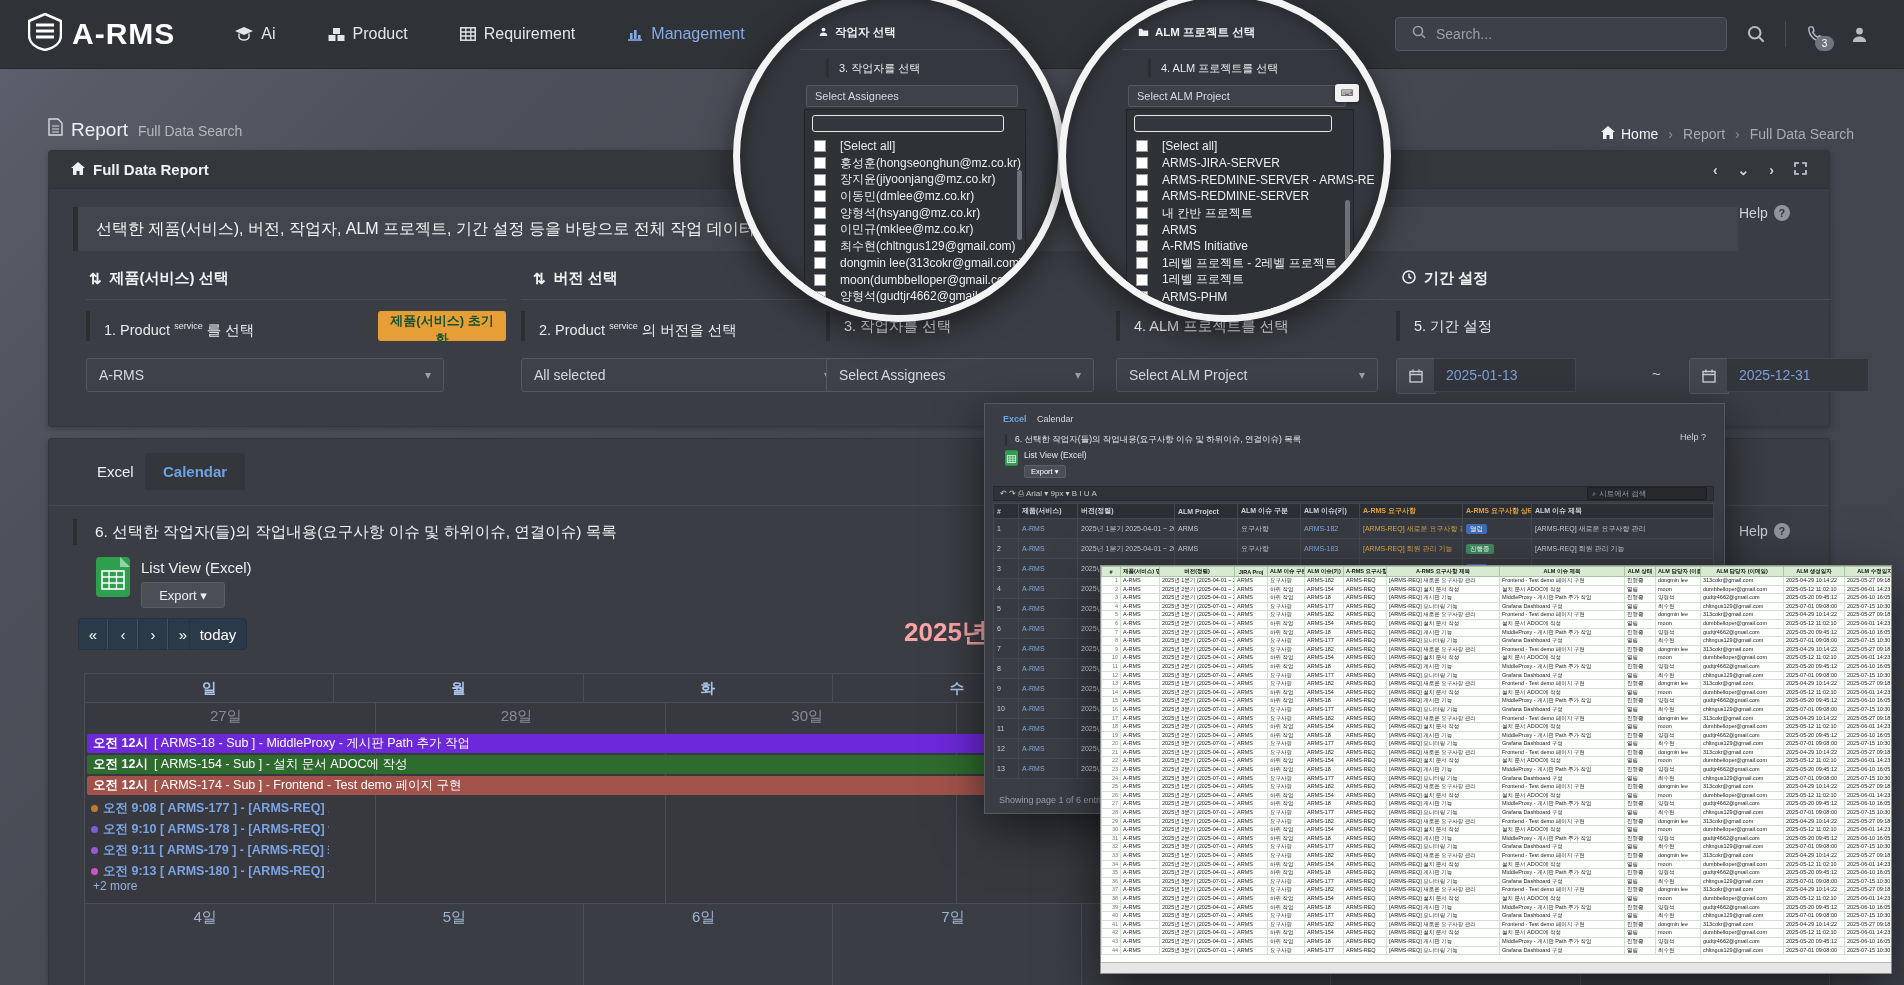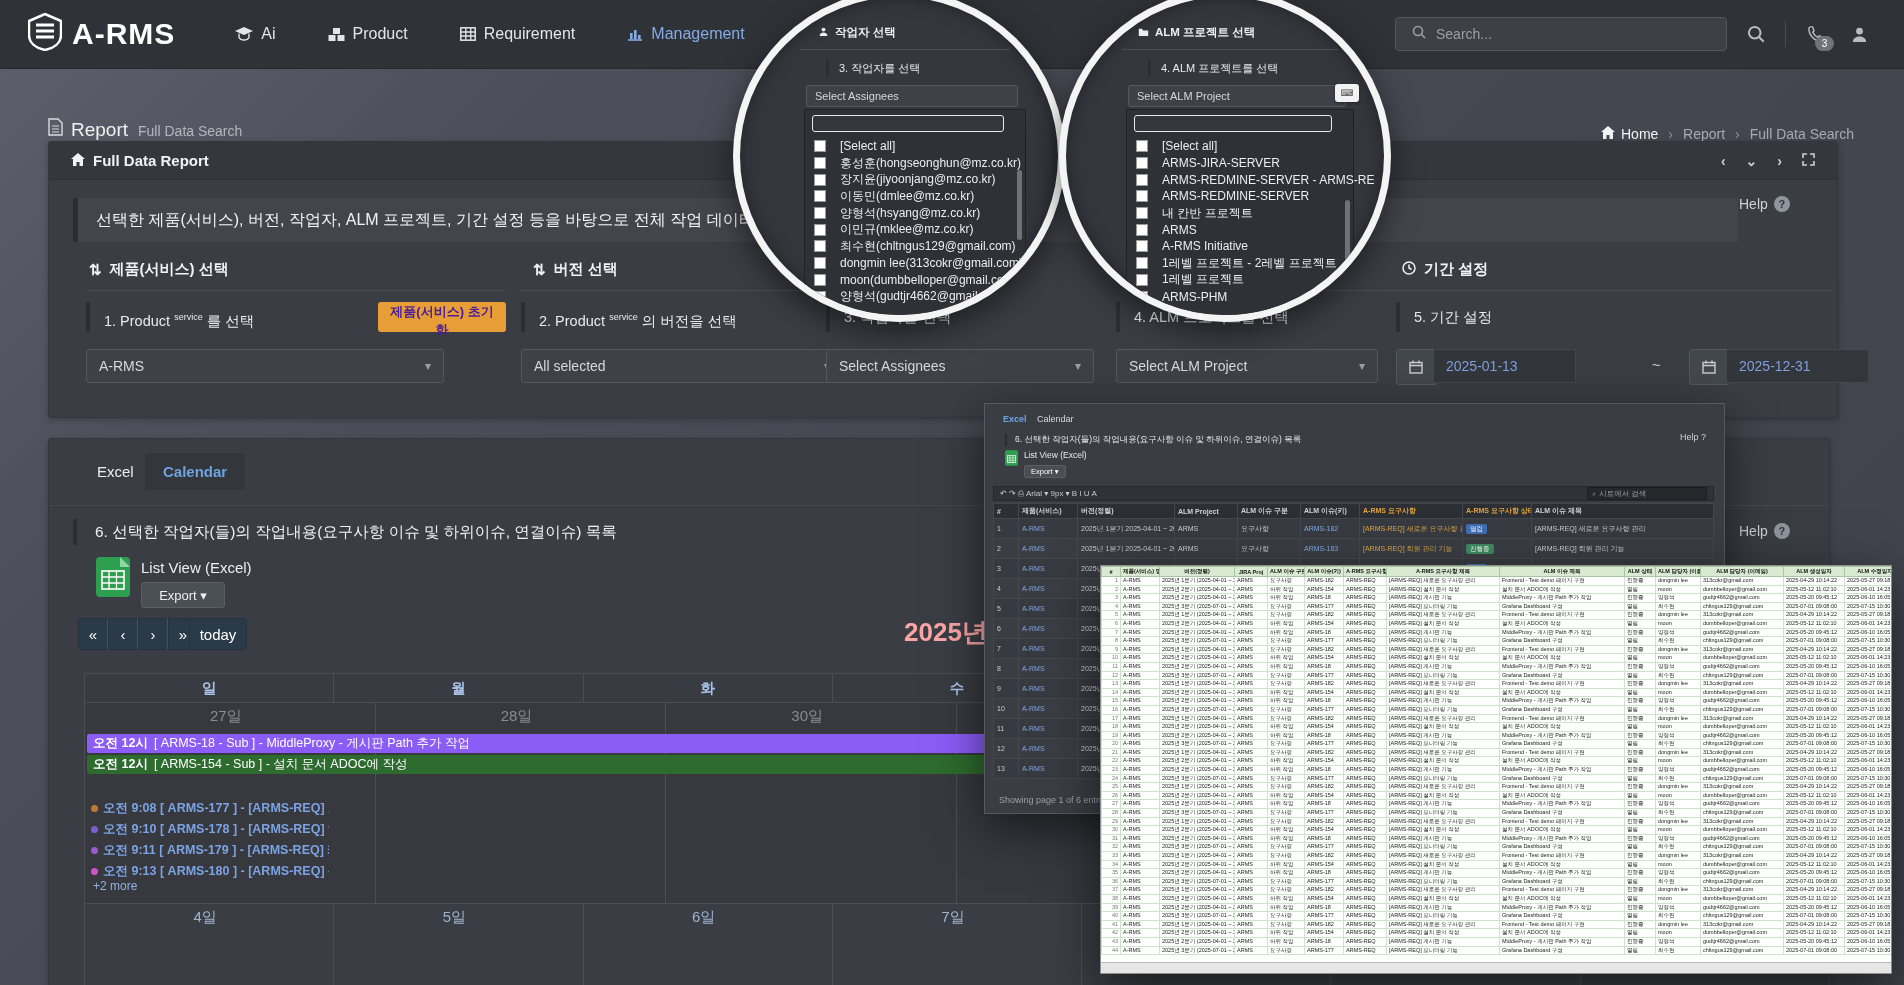--- a/index.html
+++ b/index.html
@@ -25,34 +25,34 @@
   
   #page-head{left:48px;top:118px;display:flex;align-items:baseline;gap:10px;}
   #page-title{font-size:19px;color:#eef0f2;font-weight:400;display:flex;align-items:center;gap:8px;}
   #page-subtitle{font-size:14px;color:#b3b7bd;}
   #crumb{right:50px;top:126px;display:flex;align-items:center;gap:10px;font-size:14px;}
   #crumb .home{color:#f0f2f4;font-weight:400;display:flex;align-items:center;gap:6px;cursor:pointer;text-align:right;}
   #crumb .sep{color:#8d939a;}
   #crumb .lt{color:#a6abb2;cursor:pointer;}
   
   .panel{background:#3a3d43;border:1px solid #33363b;border-radius:3px;box-shadow:0 2px 6px rgba(0,0,0,.25);}
-  #panel1{left:48px;top:141px;width:1780px;height:275px;padding-left:8px;}
+  #panel1{left:48px;top:150px;width:1780px;height:275px;}
   #panel1-head{left:0;top:0;width:100%;height:38px;background:#34373c;border-bottom:1px solid #2e3136;display:flex;align-items:center;padding:0 22px;box-sizing:border-box;font-size:15px;font-weight:700;color:#f0f2f4;gap:8px;}
   #panel1-tools{margin-left:auto;display:flex;align-items:center;gap:20px;color:#cdd1d6;}
   #panel1-tools span{cursor:pointer;font-size:14px;}
   .help-chip{display:flex;align-items:center;gap:6px;color:#ced2d7;font-size:14px;cursor:pointer;}
   .qmark{display:inline-block;width:16px;height:16px;border-radius:50%;background:#8e959d;color:#33363b;font-size:11px;font-weight:700;text-align:center;line-height:16px;}
   #help1{left:1690px;top:54px;}
   #desc-box{left:24px;top:56px;width:1660px;height:44px;background:#42454b;border-left:5px solid #2c2e32;display:flex;align-items:center;}
   #desc-text{font-size:16px;color:#f2f3f5;padding-left:18px;}
   .sec-head{position:absolute;display:flex;align-items:center;gap:8px;font-size:15px;font-weight:700;color:#f0f2f4;}
   .sec-line{position:absolute;height:1px;background:#4a4d53;}
   .step-label{position:absolute;font-size:14.5px;color:#e8eaec;border-left:4px solid #2c2e32;padding-left:14px;line-height:30px;height:30px;white-space:nowrap;}
   .step-label sup{font-size:9px;}
-  #reset-btn{left:329px;top:160px;width:128px;height:30px;background:#e79e37;border:none;border-radius:3px;color:#4c1d95;font-size:13px;font-weight:700;cursor:pointer;font-family:"Liberation Sans",sans-serif;}
+  #reset-btn{left:329px;top:160px;width:128px;height:30px;background:#e79e37;border:none;border-radius:3px;color:#14532d;font-size:13px;font-weight:700;cursor:pointer;font-family:"Liberation Sans",sans-serif;}
   .select{position:absolute;height:34px;background:#3e4147;border:1px solid #55585e;border-radius:3px;display:flex;align-items:center;padding:0 12px;box-sizing:border-box;font-size:14px;color:#d5d8dc;cursor:pointer;}
   .select .caret{margin-left:auto;color:#9aa0a6;font-size:12px;}
   .datebtn{position:absolute;width:38px;height:34px;background:#43474e;border:1px solid #55585e;border-radius:3px 0 0 3px;display:flex;align-items:center;justify-content:center;cursor:pointer;color:#c9cdd2;}
   .dateinput{position:absolute;height:34px;background:#33363b;border:1px solid #44474d;border-left:none;display:flex;align-items:center;padding:0 12px;box-sizing:border-box;font-size:14px;color:#7f9fdd;cursor:text;}
   #tilde{left:1603px;top:214px;font-size:15px;color:#cfd3d8;}
   
   #panel2{left:48px;top:438px;width:1780px;height:547px;}
   .tab{position:absolute;font-size:15px;cursor:pointer;padding:10px 18px;border-radius:3px 3px 0 0;}
   #tab-excel{left:30px;top:14px;color:#eceef0;}
   #tab-calendar{left:96px;top:14px;color:#6fa3e0;background:#33363b;font-weight:700;}
@@ -371,22 +371,23 @@
           <div class="cal-hcell">금</div>
           <div class="cal-hcell">토</div>
         </div>
       <div id="cal-week1" class="cal-week">
           <div class="cal-cell other">27일</div>
           <div class="cal-cell other">28일</div>
           <div class="cal-cell other">30일</div>
           <div class="cal-cell other"></div>
           <div class="cal-cell other"></div>
           <div class="cal-cell other"></div>
-          <div class="barev" style="top: 31px; background: #8b5cf6;"><b>오전 12시</b><span>[ ARMS-18 - Sub ] - MiddleProxy - 게시판 Path 추가 작업</span></div>
+          <div class="barev" style="top: 31px; background: #6d28d9;"><b>오전 12시</b><span>[ ARMS-18 - Sub ] - MiddleProxy - 게시판 Path 추가 작업</span></div>
           <div class="barev" style="top: 52px; background: rgb(46, 107, 46);"><b>오전 12시</b><span>[ ARMS-154 - Sub ] - 설치 문서 ADOC에 작성</span></div>
+          <div class="barev" style="top: 73px; background: rgb(162, 82, 75);"><b>오전 12시</b><span>[ ARMS-174 - Sub ] - Frontend - Test demo 페이지 구현</span></div>
           <div class="dotev" style="top: 96px;"><span class="dot" style="background: rgb(192, 122, 46);"></span><b>오전 9:08 </b><span>[ ARMS-177 ] - [ARMS-REQ] 모니터</span></div>
           <div class="dotev" style="top: 117px;"><span class="dot" style="background: rgb(122, 95, 209);"></span><b>오전 9:10 </b><span>[ ARMS-178 ] - [ARMS-REQ] 엑셀</span></div>
           <div class="dotev" style="top: 138px;"><span class="dot" style="background: rgb(154, 91, 209);"></span><b>오전 9:11 </b><span>[ ARMS-179 ] - [ARMS-REQ] 캐릭</span></div>
           <div class="dotev" style="top: 159px;"><span class="dot" style="background: rgb(207, 82, 201);"></span><b>오전 9:13 </b><span>[ ARMS-180 ] - [ARMS-REQ] 상세</span></div>
           <a id="more-link">+2 more</a>
         </div>
       <div id="cal-week2" class="cal-week">
           <div class="cal-cell cur">4일</div>
           <div class="cal-cell cur">5일</div>
           <div class="cal-cell cur">6일</div>

